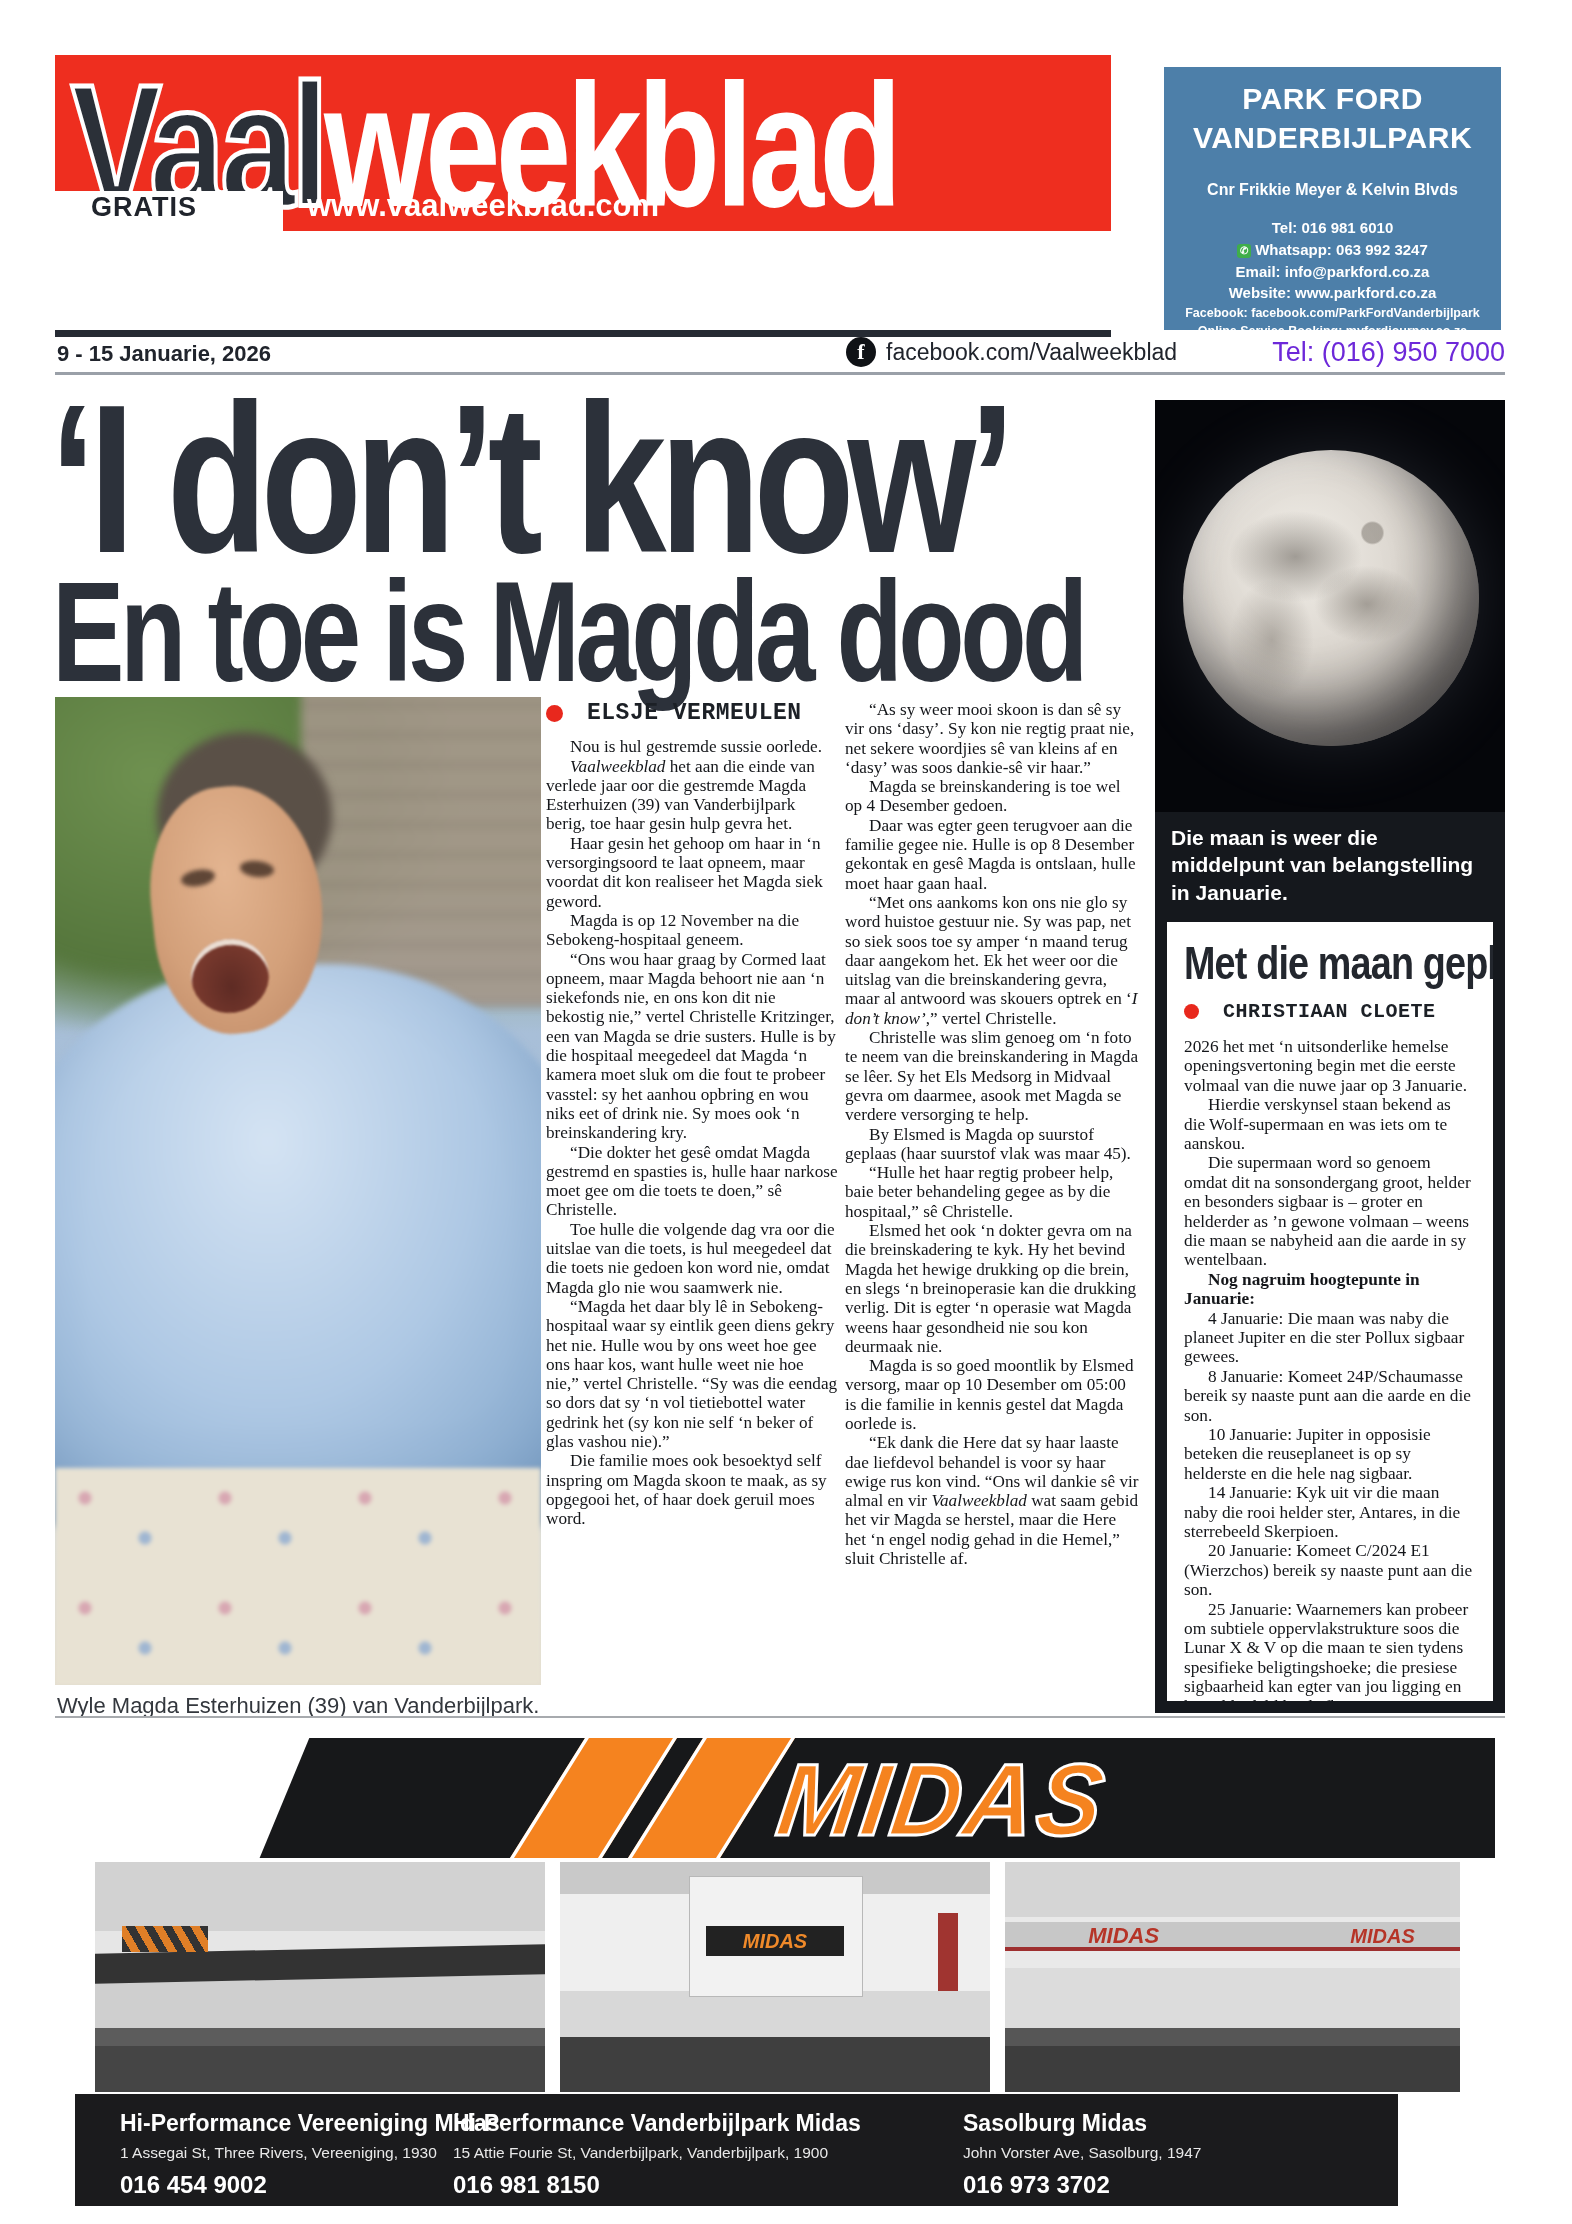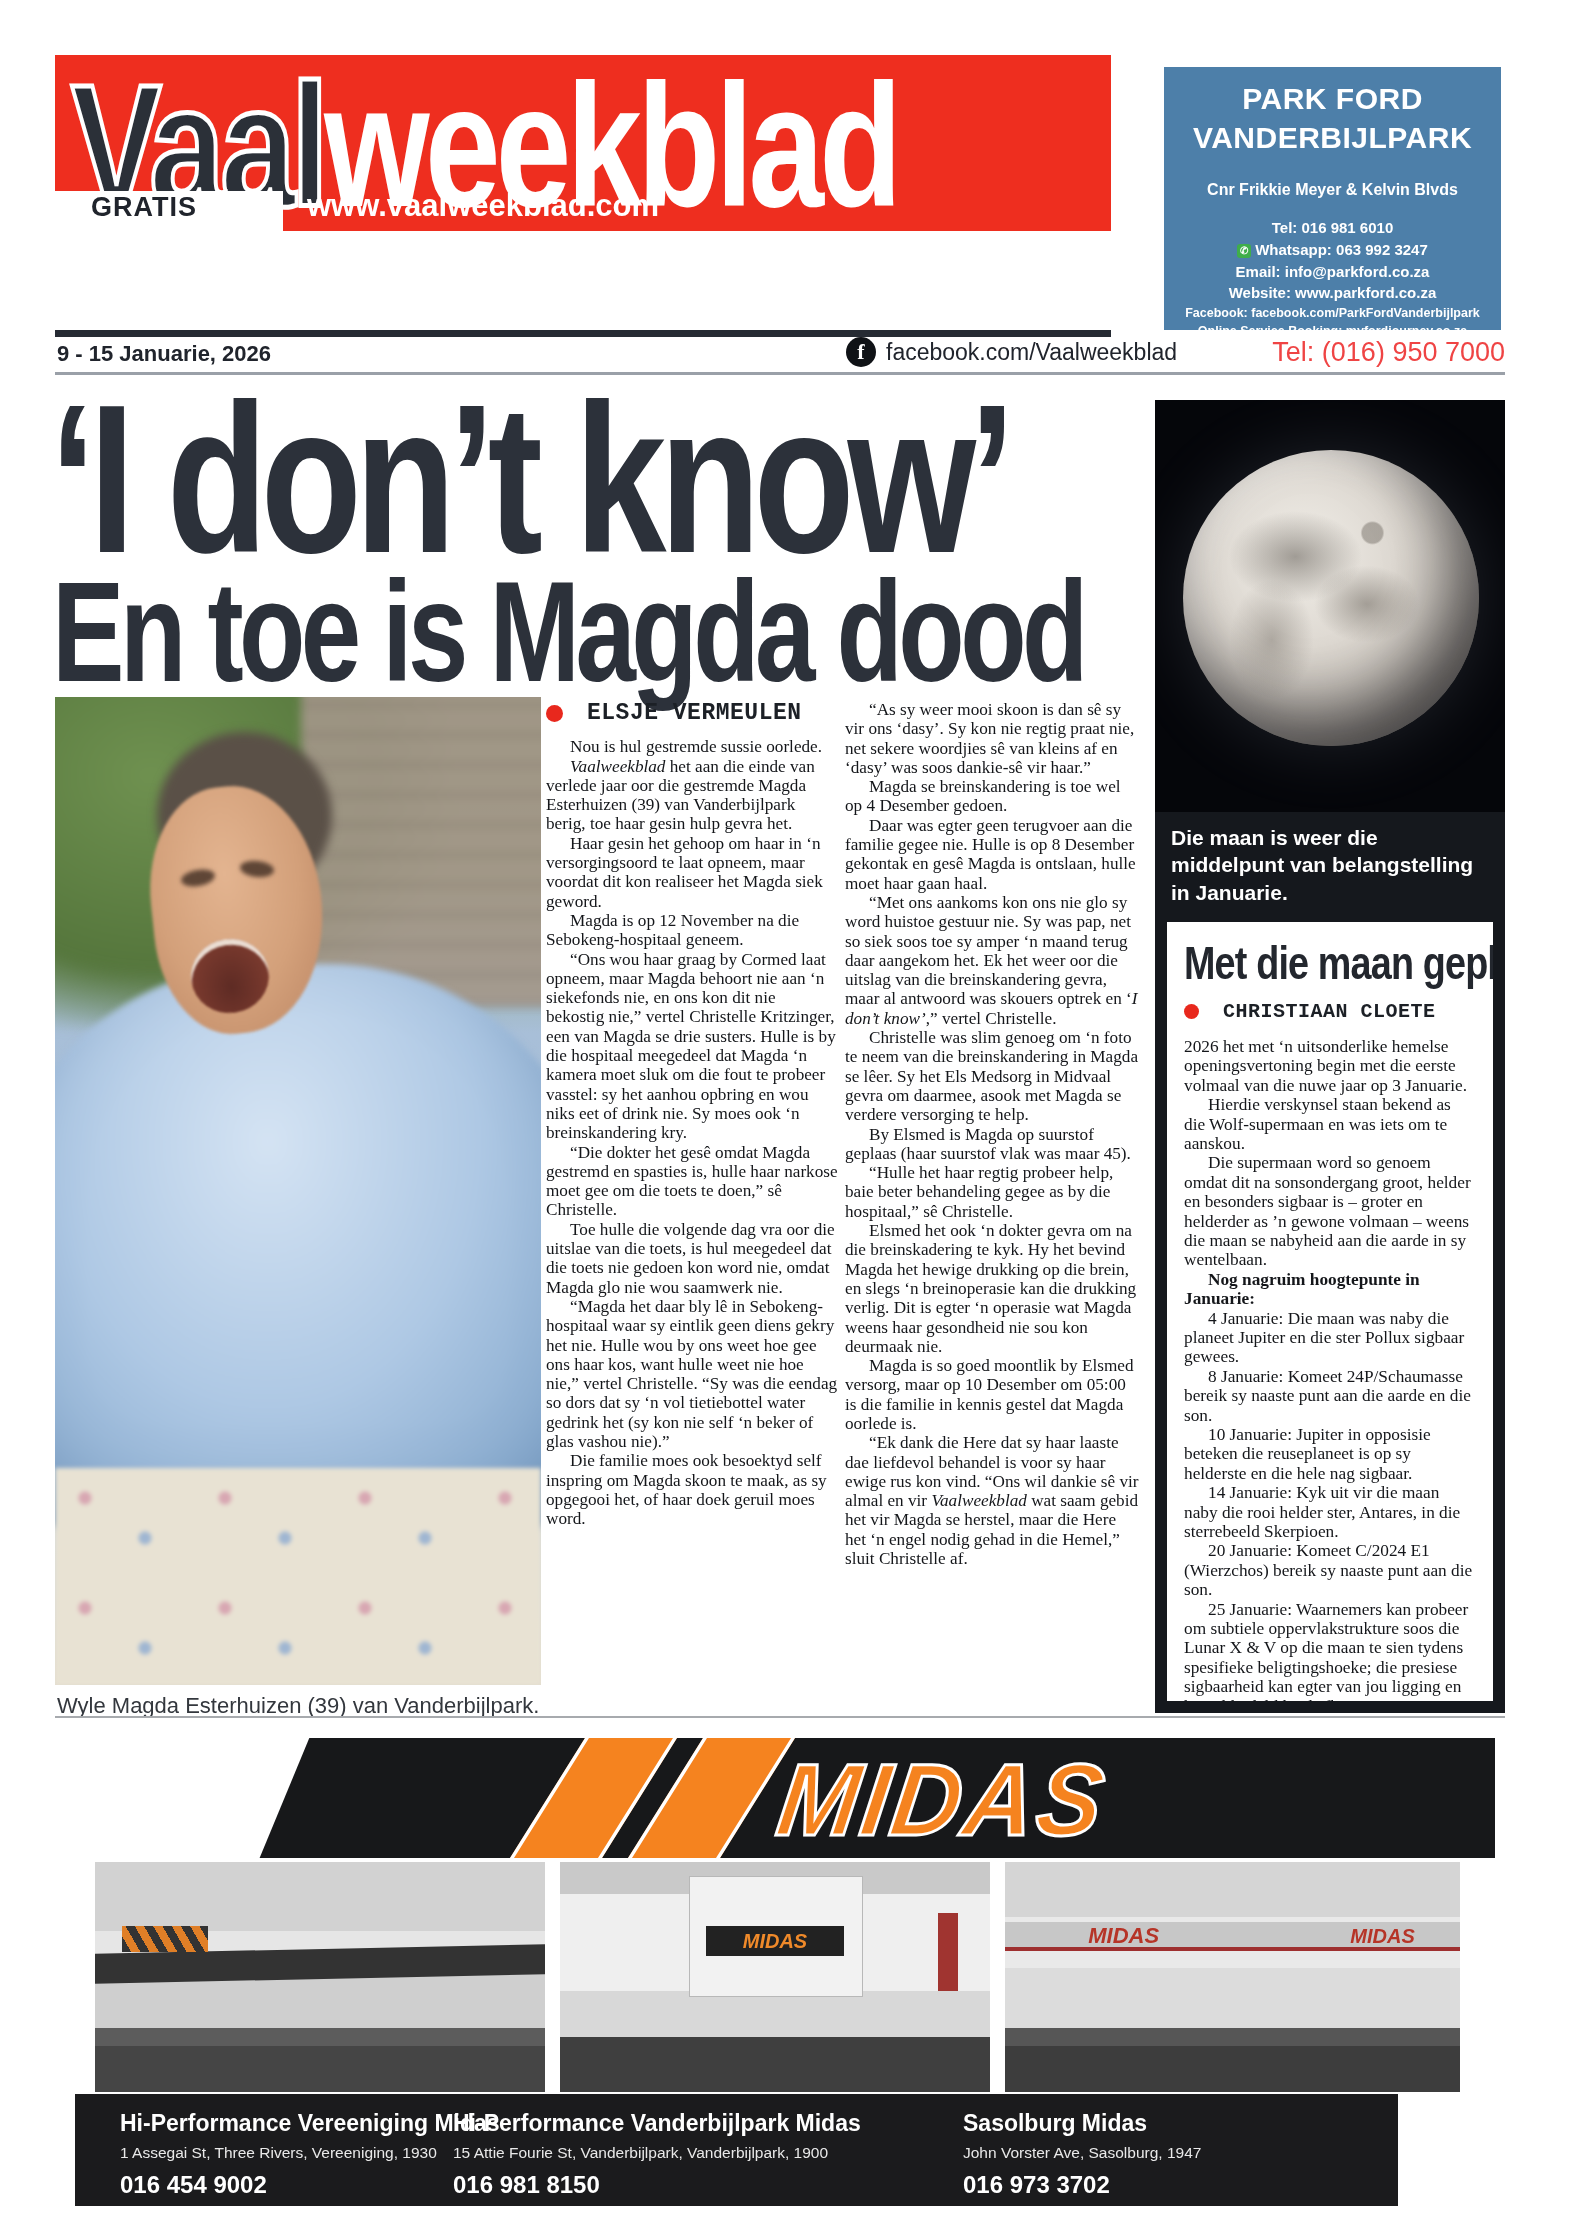--- a/index.html
+++ b/index.html
@@ -28,21 +28,21 @@
   .wa-icon{display:inline-block;width:14px;height:14px;border-radius:3px;background:#3fae4a;
            color:#fff;font-size:10px;line-height:14px;text-align:center;vertical-align:middle;margin-right:4px;}
 
   
   .rule-dark{position:absolute;left:55px;top:330px;width:1056px;height:7px;background:#262b33;}
   .date-label{position:absolute;left:57px;top:341px;font-size:22px;font-weight:700;color:#20242c;}
   .fb-row{position:absolute;left:846px;top:337px;display:flex;align-items:center;gap:10px;}
   .fb-icon{width:30px;height:30px;border-radius:50%;background:#0f1216;color:#fff;
            font-family:"Liberation Serif",serif;font-weight:700;font-size:22px;line-height:29px;text-align:center;}
   .fb-text{font-size:23px;color:#20242c;}
-  .tel-label{position:absolute;right:67px;top:337px;font-size:27px;color:#ef4444;}
+  .tel-label{position:absolute;right:67px;top:337px;font-size:27px;color:#6d28d9;}
   .rule-gray{position:absolute;left:55px;top:372px;width:1450px;height:3px;background:#9aa0a8;}
 
   
   .hl1{position:absolute;left:50px;top:384px;white-space:nowrap;font-weight:800;color:#2c313a;
        font-size:212px;line-height:0.9;letter-spacing:-9px;transform:scaleX(0.78);transform-origin:left top;}
   .hl2{position:absolute;left:52px;top:568px;white-space:nowrap;font-weight:800;color:#2c313a;
        font-size:143px;line-height:0.9;letter-spacing:-6px;transform:scaleX(0.76);transform-origin:left top;}
 
   
   .photo-main{position:absolute;left:55px;top:697px;width:486px;height:988px;overflow:hidden;

